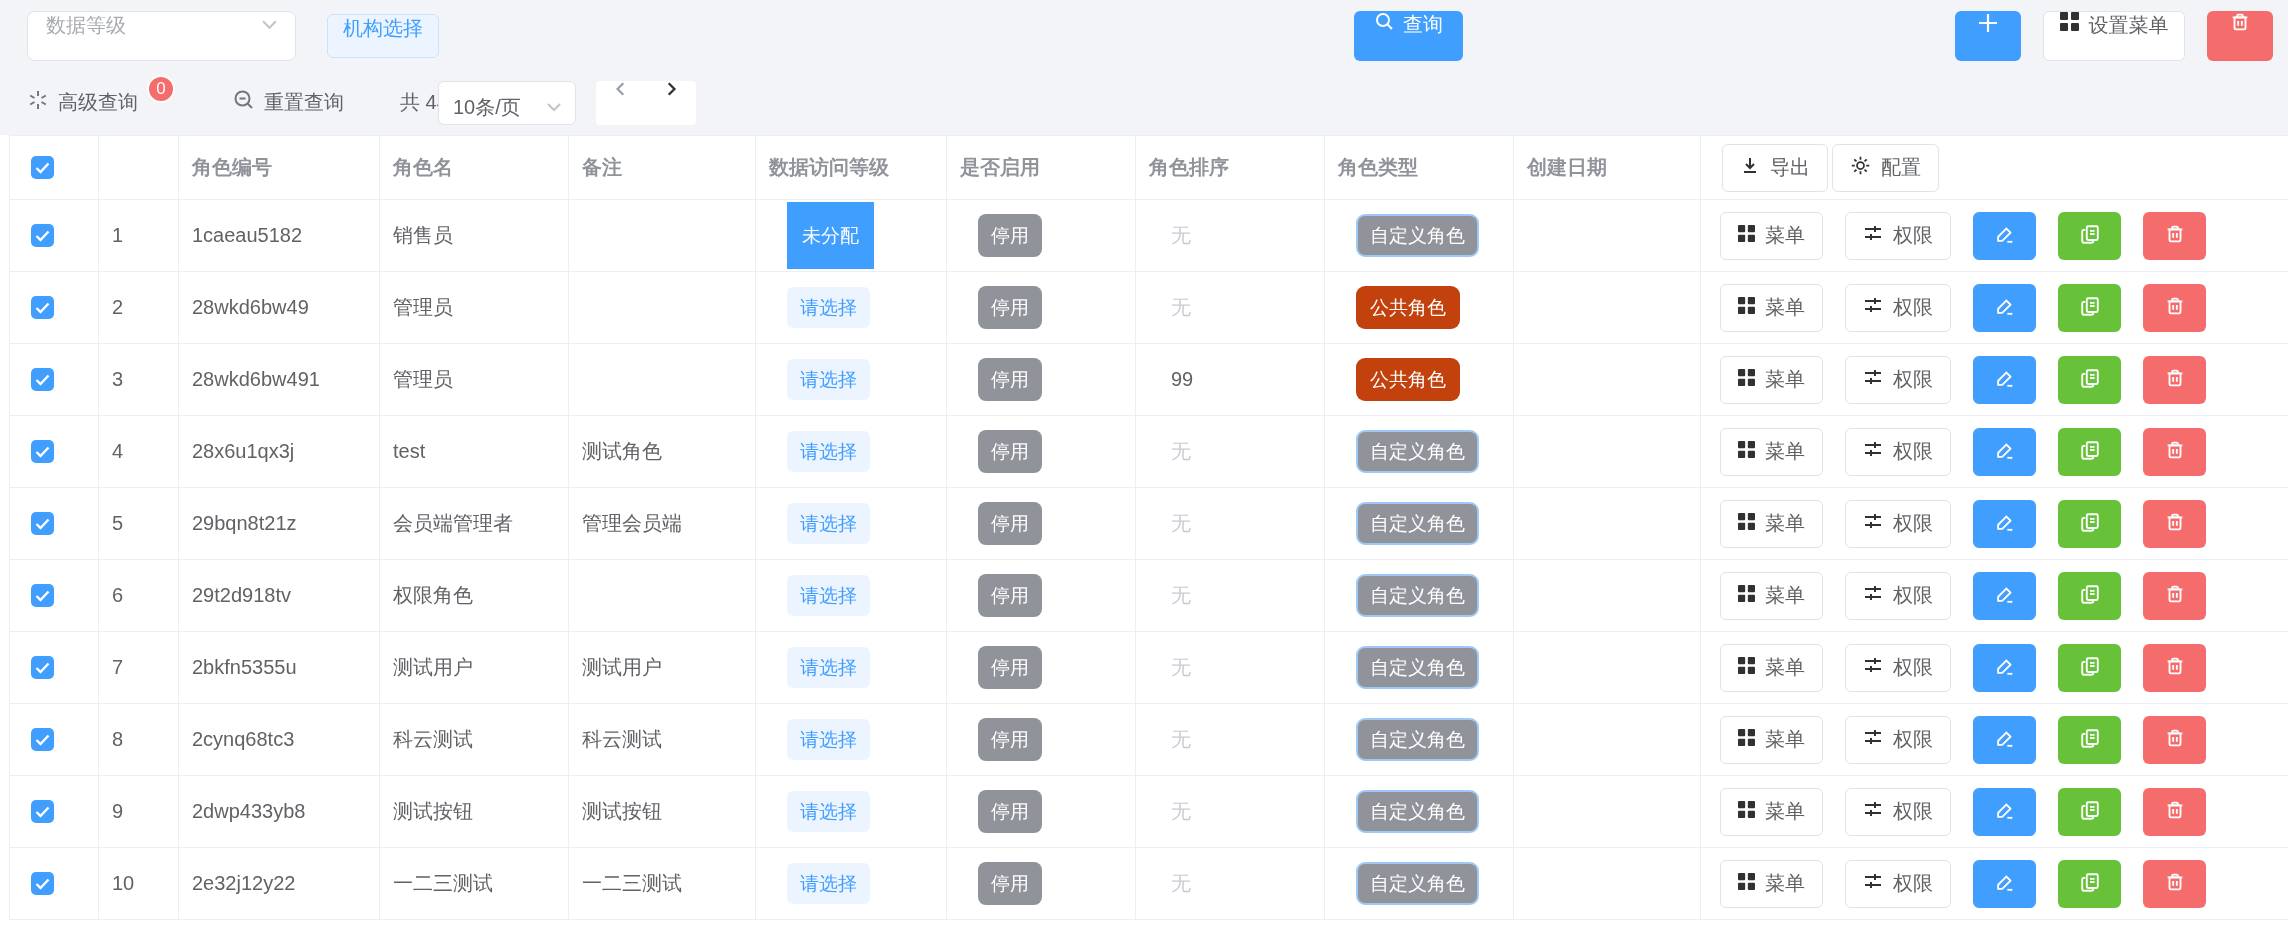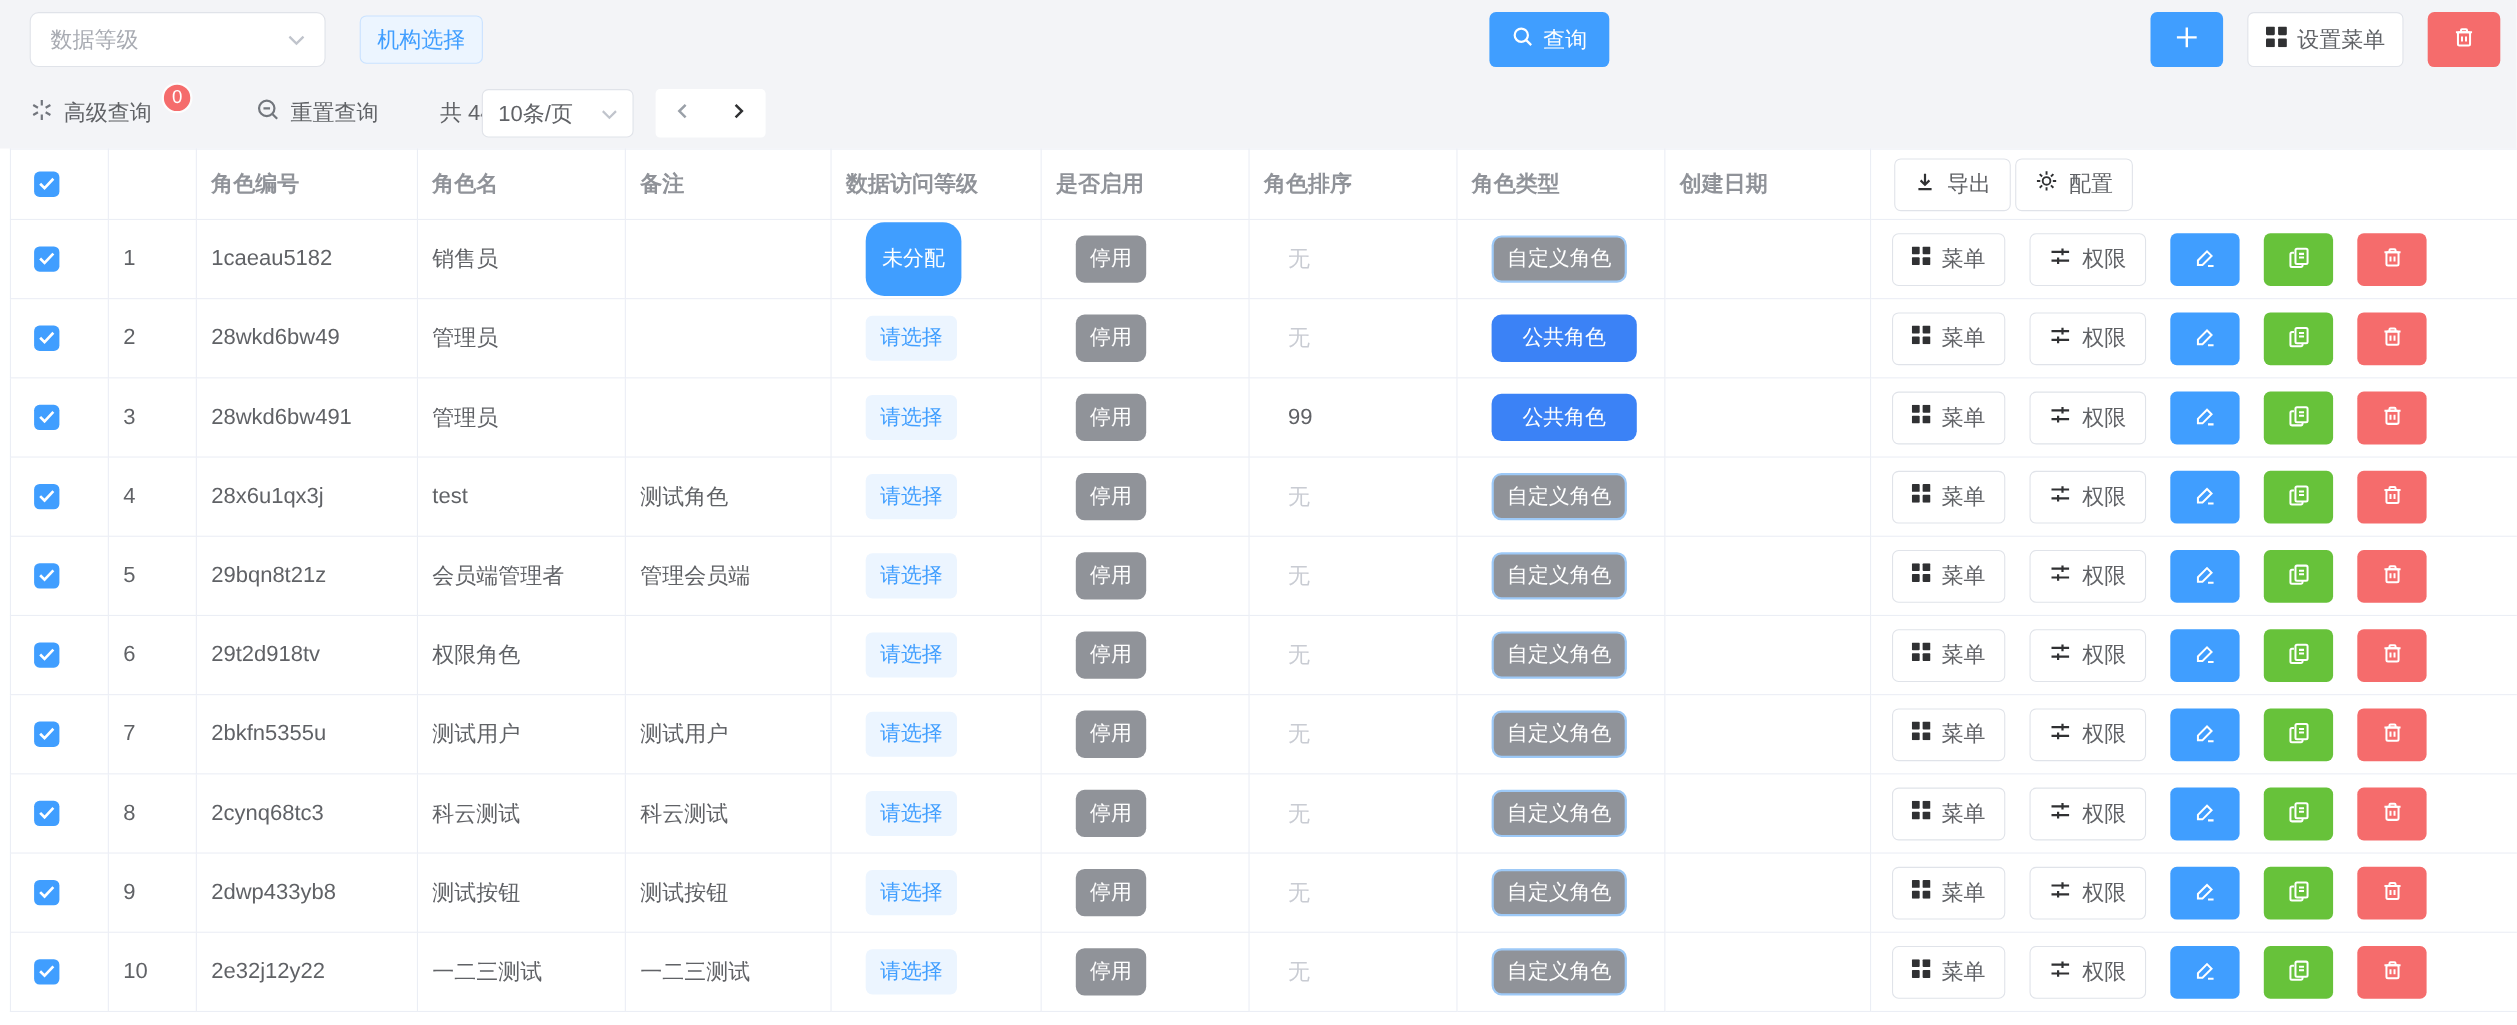--- a/index.html
+++ b/index.html
@@ -2,21 +2,21 @@
 <html><head>
 <meta charset="utf-8">
 <style>
   * { margin:0; padding:0; box-sizing:border-box; }
   html,body { width:2288px; height:932px; }
   body {
     position:relative; background:#ffffff; overflow:hidden;
     font-family:"Liberation Sans","DejaVu Sans",sans-serif; color:#606266;
   }
   .top-region { position:absolute; top:0; left:0; width:2288px; height:135px; background:#f3f4f7; }
-  .ctl { position:absolute; display:flex; align-items:center; }
+  .ctl { position:absolute; display:flex; align-items:flex-start; }
 
   
   .select-box { left:27px; top:11px; width:269px; height:50px; background:#fff;
     border:1px solid #e0e3e9; border-radius:8px; padding:0 18px; justify-content:space-between;
     color:#a8abb2; font-size:20px; cursor:pointer; }
   .btn-org { left:327px; top:14px; height:44px; padding:0 15px; background:#ecf5ff;
     border:1px solid #c9e2ff; border-radius:6px; color:#409EFF; font-size:20px; cursor:pointer; }
   .input-box { top:11px; height:50px; background:#fff; border:1px solid #e0e3e9;
     border-radius:8px; padding:0 17px; font-size:20px; color:#606266; outline:none; }
   .input-name { left:436px; width:451px; }
@@ -61,25 +61,25 @@
   th:last-child, td:last-child { border-right:none; }
   .muted { color:#c9ccd3; }
   .cell-sort { padding-left:35px; }
   .cell-badge { padding-left:31px; }
 
   .checkbox { width:23px; height:23px; background:#409EFF; border-radius:5px;
     display:inline-flex; align-items:center; justify-content:center; cursor:pointer; }
 
   .badge { display:inline-flex; align-items:center; justify-content:center;
     font-size:19px; line-height:1; cursor:default; }
-  .badge.primary { background:#409EFF; color:#fff; border-radius:17px; padding:24px 15px; cursor:pointer; }
+  .badge.primary { background:#409EFF; color:#fff; border-radius:0; padding:24px 15px; cursor:pointer; }
   .badge.light { background:#ecf5ff; color:#409EFF; border-radius:6px; padding:11px 13px; cursor:pointer; }
   .badge.off { background:#909399; color:#fff; border-radius:8px; padding:12px 13px; cursor:pointer; }
   .badge.custom { background:#909399; color:#fff; border:2px solid #9dc9f7; border-radius:9px; padding:10px 12px; }
-  .badge.public { background:#3b82f6; color:#fff; border-radius:9px; padding:12px 28px; }
+  .badge.public { background:#c2410c; color:#fff; border-radius:9px; padding:12px 14px; }
 
   .btn-outline { display:inline-flex; align-items:center; gap:10px; height:48px; padding:0 17px;
     background:#fff; border:1px solid #e0e3e9; border-radius:6px; color:#606266;
     font-size:20px; cursor:pointer; white-space:nowrap; }
   .btn-sq { width:63px; height:48px; border-radius:6px; display:inline-flex; align-items:center;
     justify-content:center; border:none; cursor:pointer; }
   .btn-sq.blue { background:#409EFF; } .btn-sq.green { background:#67C23A; } .btn-sq.red { background:#F56C6C; }
 
   .actions-inner { display:flex; align-items:center; gap:22px; padding-left:6px; }
   .header-actions { display:flex; align-items:center; gap:4px; padding-left:8px; }

